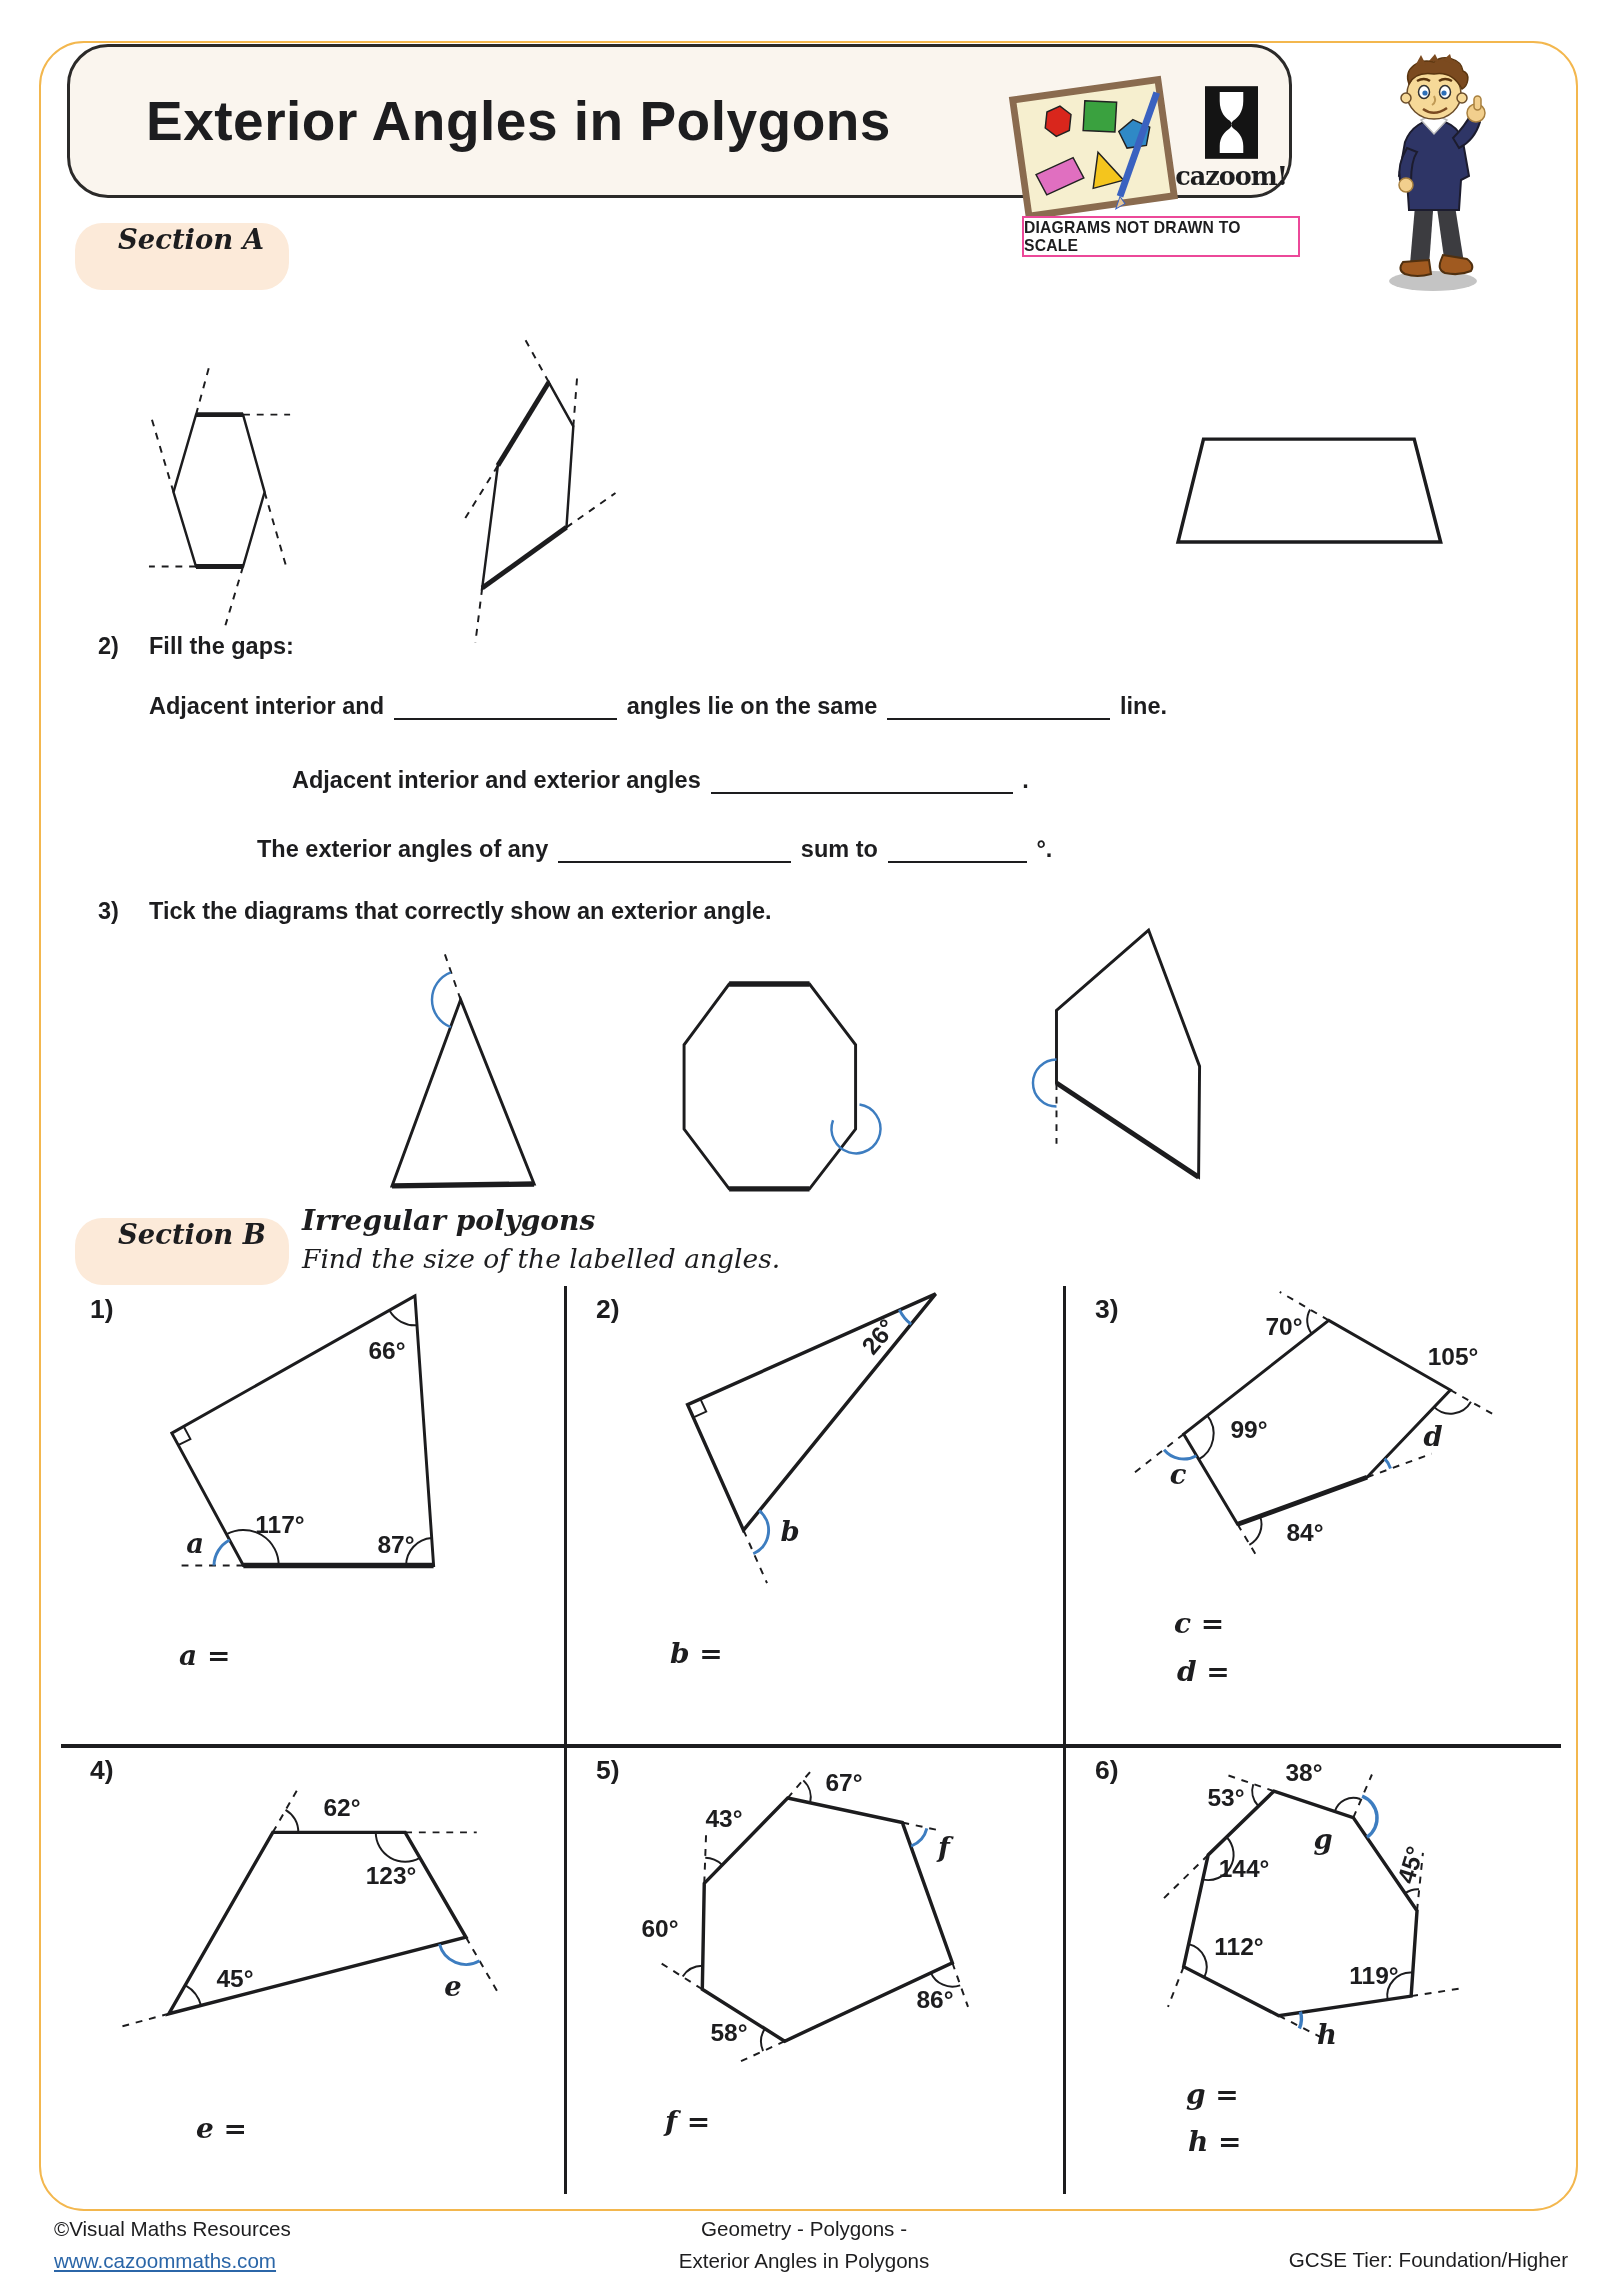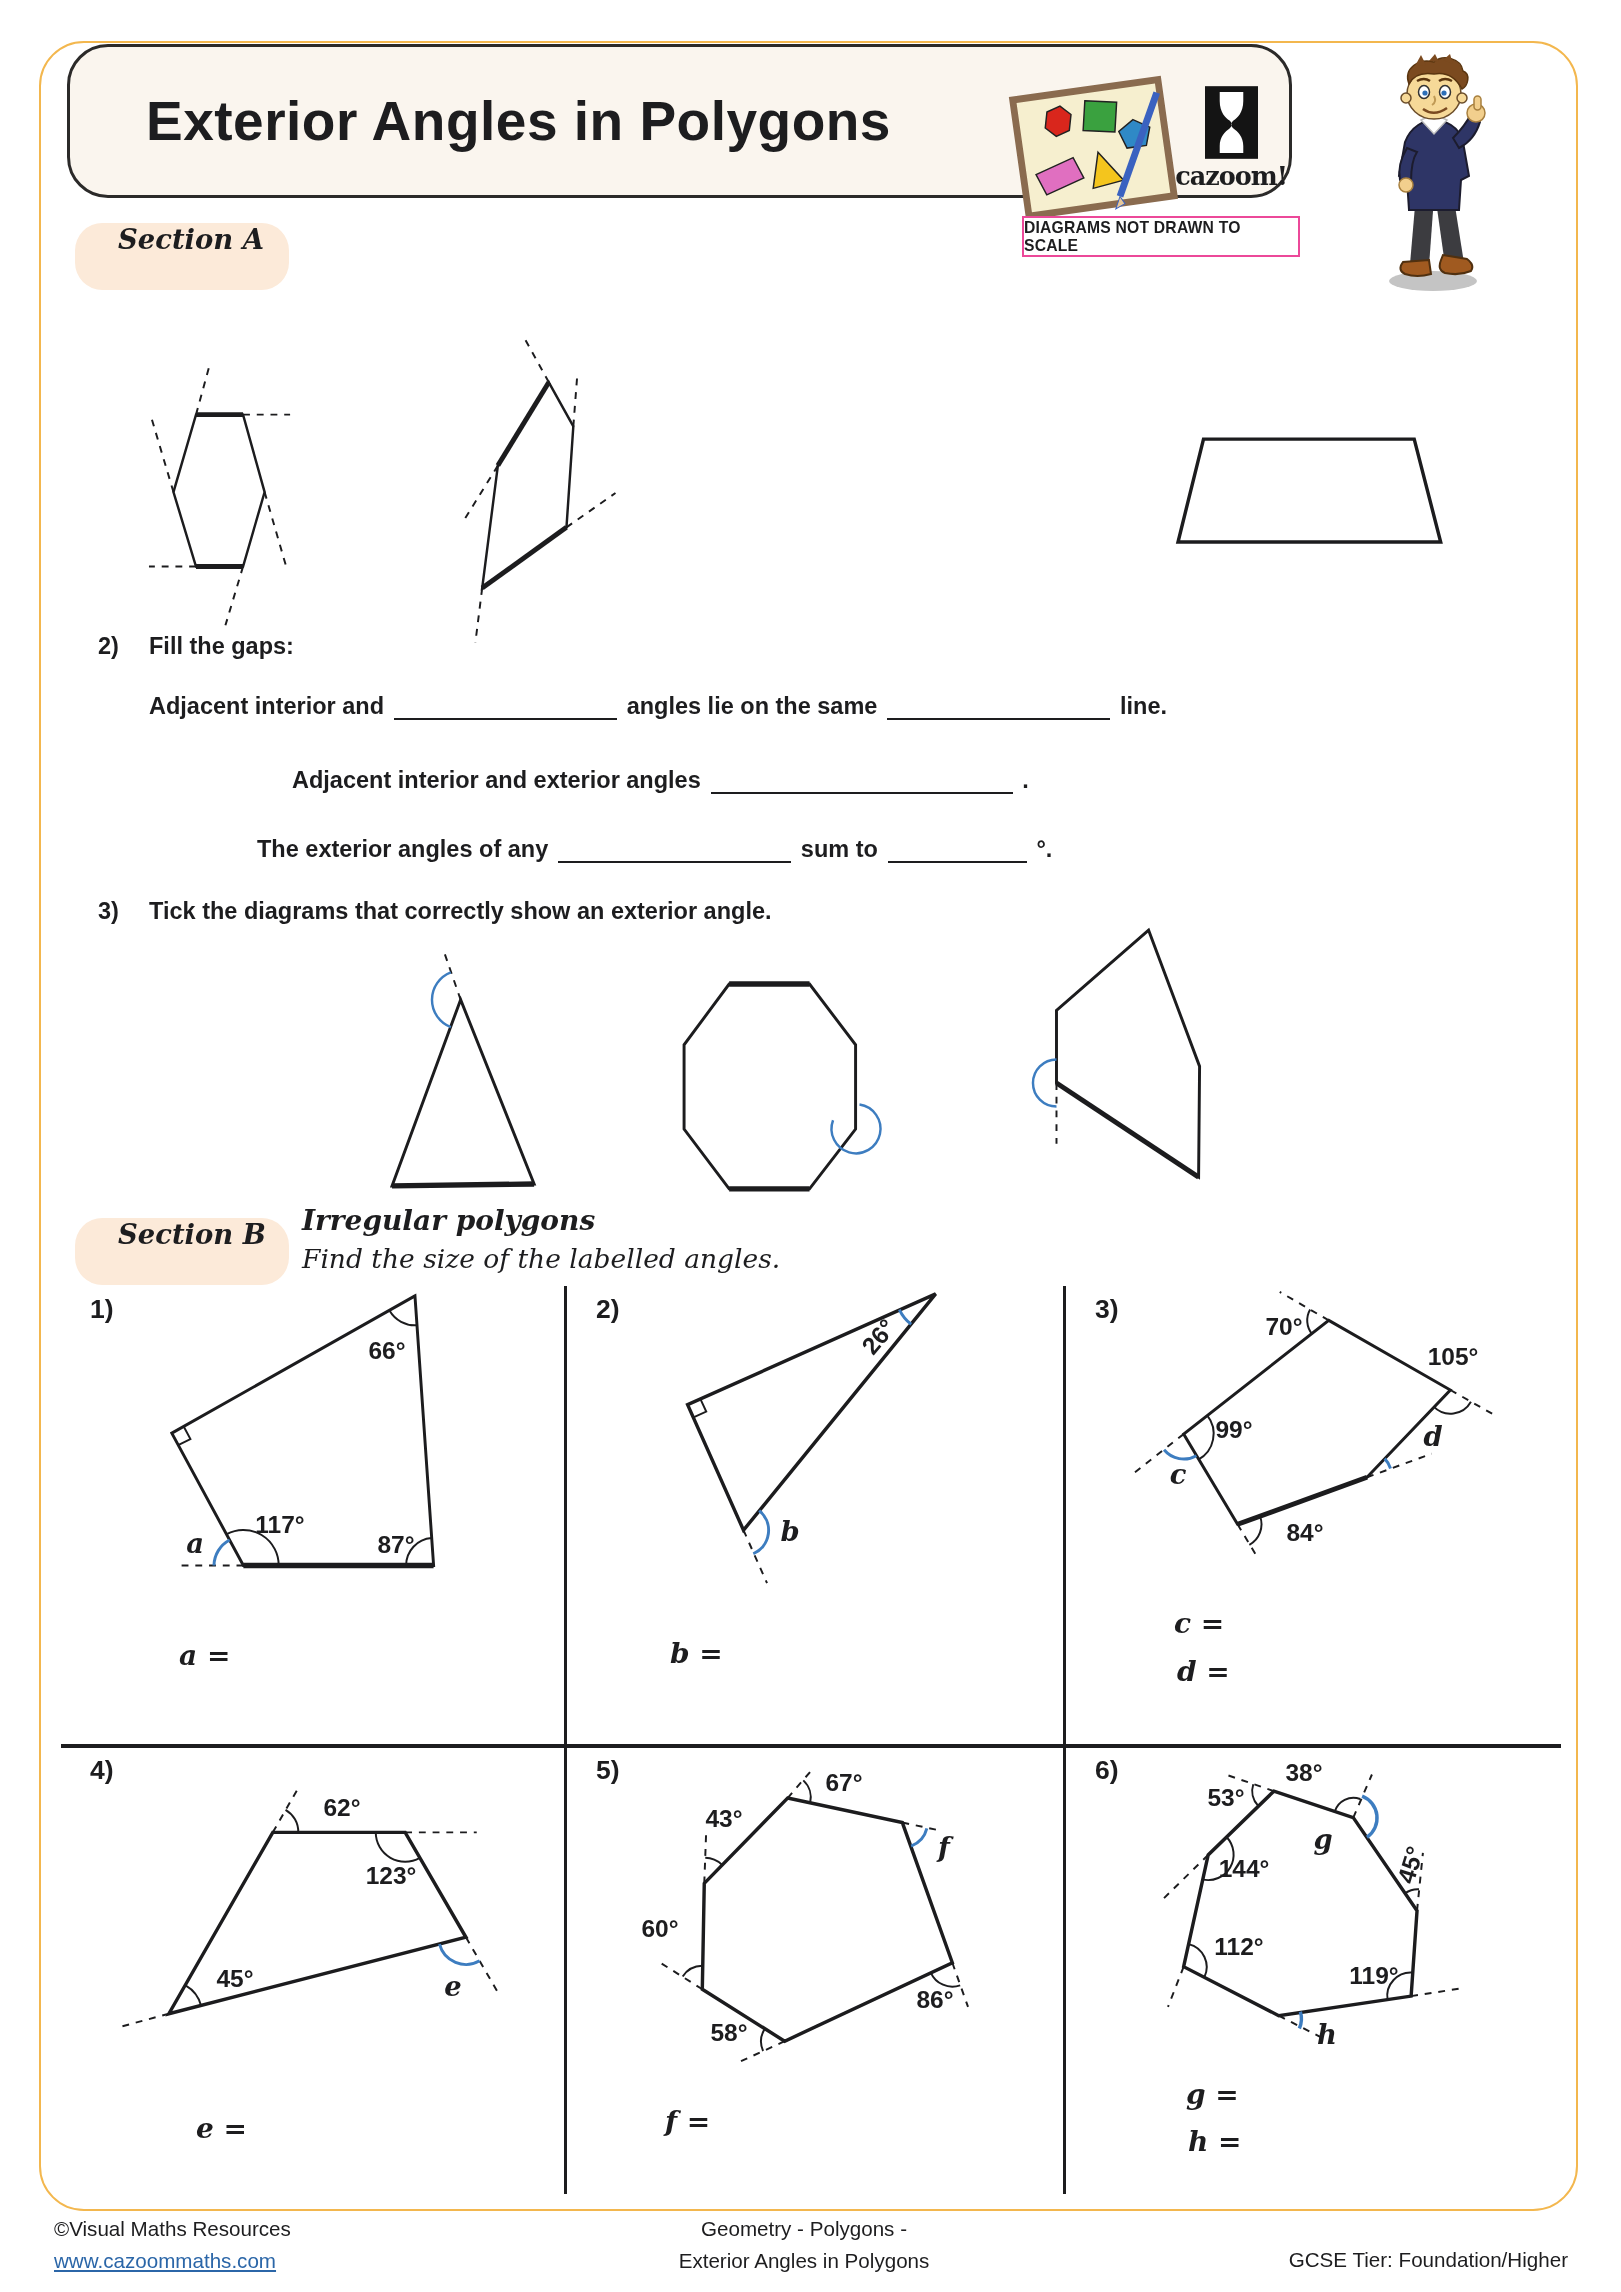--- a/index.html
+++ b/index.html
@@ -234,21 +234,21 @@
       </g>
       <path d="M 251 49 A 22 22 0 0 1 249 24" fill="none" stroke="#1c1c1e" stroke-width="2"></path>
       <path d="M 413 118 A 24 24 0 0 1 375 123" fill="none" stroke="#1c1c1e" stroke-width="2"></path>
       <path d="M 144 132 A 30 30 0 0 1 135 177" fill="none" stroke="#1c1c1e" stroke-width="2"></path>
       <path d="M 198 235 A 24 24 0 0 1 187 264" fill="none" stroke="#1c1c1e" stroke-width="2"></path>
       <path d="M 133 173 A 26 26 0 0 1 100 167" fill="none" stroke="#3d7dc0" stroke-width="3"></path>
       <path d="M 325 176 A 26 26 0 0 1 331 186" fill="none" stroke="#3d7dc0" stroke-width="3"></path>
     </svg>
     <span class="deg" style="left:218px;top:41px;">70°</span>
     <span class="deg" style="left:387px;top:71px;">105°</span>
-    <span class="deg" style="left:168px;top:144px;">99°</span>
+    <span class="deg" style="left:183px;top:144px;">99°</span>
     <span class="var" style="left:112px;top:188px;">c</span>
     <span class="var" style="left:367px;top:150px;">d</span>
     <span class="deg" style="left:239px;top:247px;">84°</span>
     <span class="ans" style="left:108px;top:321px;">c =</span>
     <span class="ans" style="left:111px;top:369px;">d =</span>
   </div>
 
   <div class="cell" style="left:61px;top:1747px;">
     <span class="pnum">4)</span>
     <svg width="503" height="458" viewBox="0 0 513 467" style="position:absolute;left:0;top:0;">

